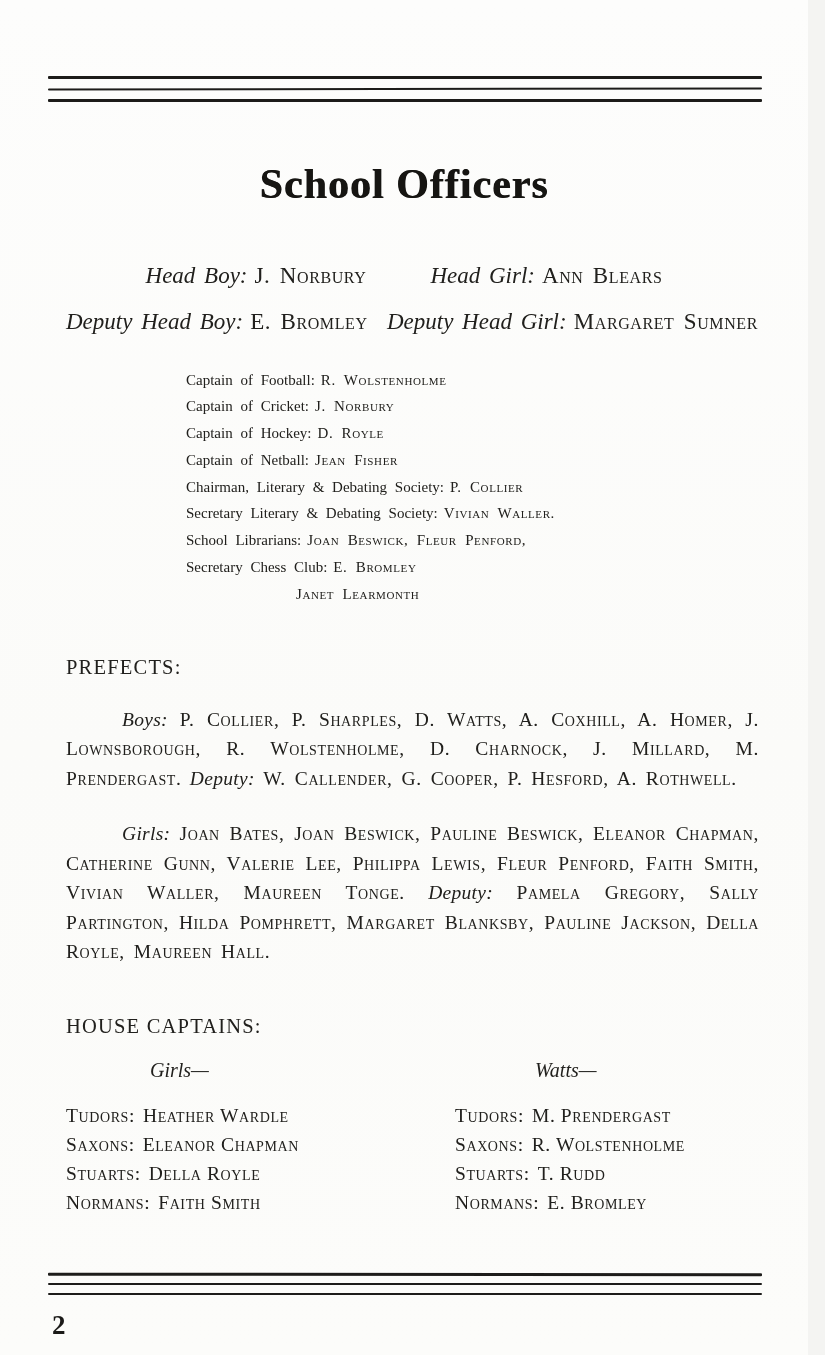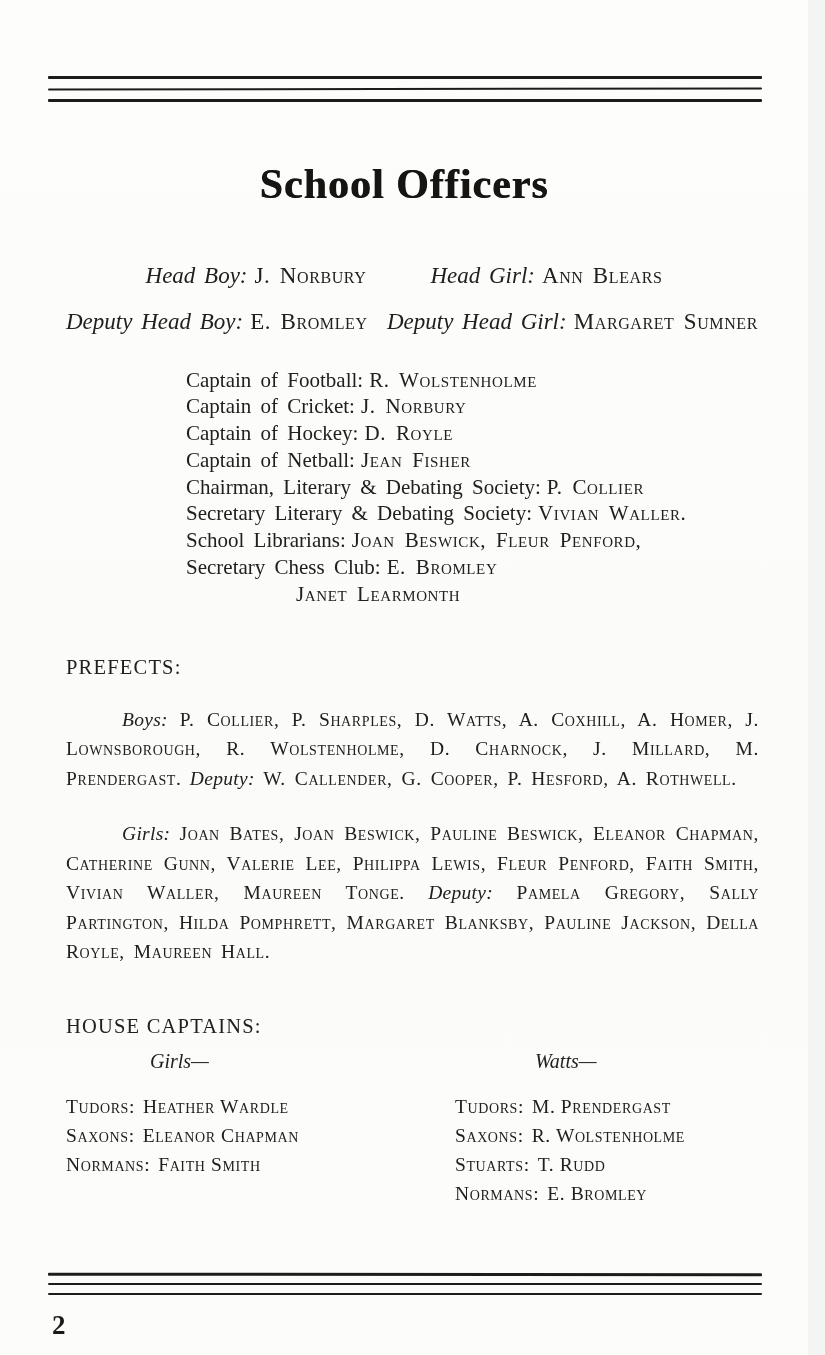--- a/index.html
+++ b/index.html
@@ -37,40 +37,40 @@
     text-shadow:0.6px 0 0 #161512;
   }
   
   .lead-row{font-size:23px;line-height:27px;word-spacing:3px;}
   .lead-row-1{display:flex;justify-content:center;gap:64px;margin-top:54px;}
   .lead-row-2{display:flex;justify-content:space-between;margin-top:19px;padding:0 50px 0 66px;}
   .ital{font-style:italic;}
   .sc{font-variant:small-caps;letter-spacing:0.6px;}
   .lead-item .sc{margin-left:7px;}
   
-  .officers{margin:32px 40px 0 186px;font-size:21px;line-height:26.8px;word-spacing:4px;}
+  .officers{margin:32px 40px 0 186px;font-size:15px;line-height:26.8px;word-spacing:4px;}
   .officer-line .sc{margin-left:6px;}
   .officer-cont{padding-left:104px;}
   
   .section-heading{
     margin:46px 0 0 66px;
     font-size:20.5px;line-height:27px;
     font-weight:400;letter-spacing:1.2px;
   }
   
   .prefect-para{
     margin:24px 49px 0 66px;
     font-size:19.5px;line-height:29.5px;
     text-align:justify;text-indent:56px;
     word-spacing:3.5px;
   }
   .prefect-para.girls{margin-top:26px;}
   .prefect-para .ital{letter-spacing:0.3px;}
   
-  .house-cols{display:flex;margin:7px 0 0 66px;font-size:19.5px;}
+  .house-cols{display:flex;margin:16px 0 0 66px;font-size:19.5px;}
   .house-col{line-height:29px;}
   .house-col-girls{width:389px;}
   .house-col-boys{flex:1;}
   .house-col-header{font-style:italic;font-size:20px;margin-bottom:16px;}
   .house-col-girls .house-col-header{padding-left:84px;}
   .house-col-boys .house-col-header{padding-left:80px;}
   .house-row .sc{letter-spacing:0.6px;}
   .house-row .captain-name{margin-left:8px;}
   
   .page-number{
@@ -160,20 +160,23 @@
   <div class="house-cols">
     <div class="house-col house-col-girls">
       <div class="house-col-header">Girls—</div>
       <div class="house-row">
         <span class="sc house-label">Tudors:</span><span class="sc captain-name">Heather Wardle</span>
       </div>
       <div class="house-row">
         <span class="sc house-label">Saxons:</span><span class="sc captain-name">Eleanor Chapman</span>
       </div>
       <div class="house-row">
+        <span class="sc house-label">Stuarts:</span><span class="sc captain-name">Della Royle</span>
+      </div>
+      <div class="house-row">
         <span class="sc house-label">Normans:</span><span class="sc captain-name">Faith Smith</span>
       </div>
     </div>
     <div class="house-col house-col-boys">
       <div class="house-col-header">Watts—</div>
       <div class="house-row">
         <span class="sc house-label">Tudors:</span><span class="sc captain-name">M. Prendergast</span>
       </div>
       <div class="house-row">
         <span class="sc house-label">Saxons:</span><span class="sc captain-name">R. Wolstenholme</span>

